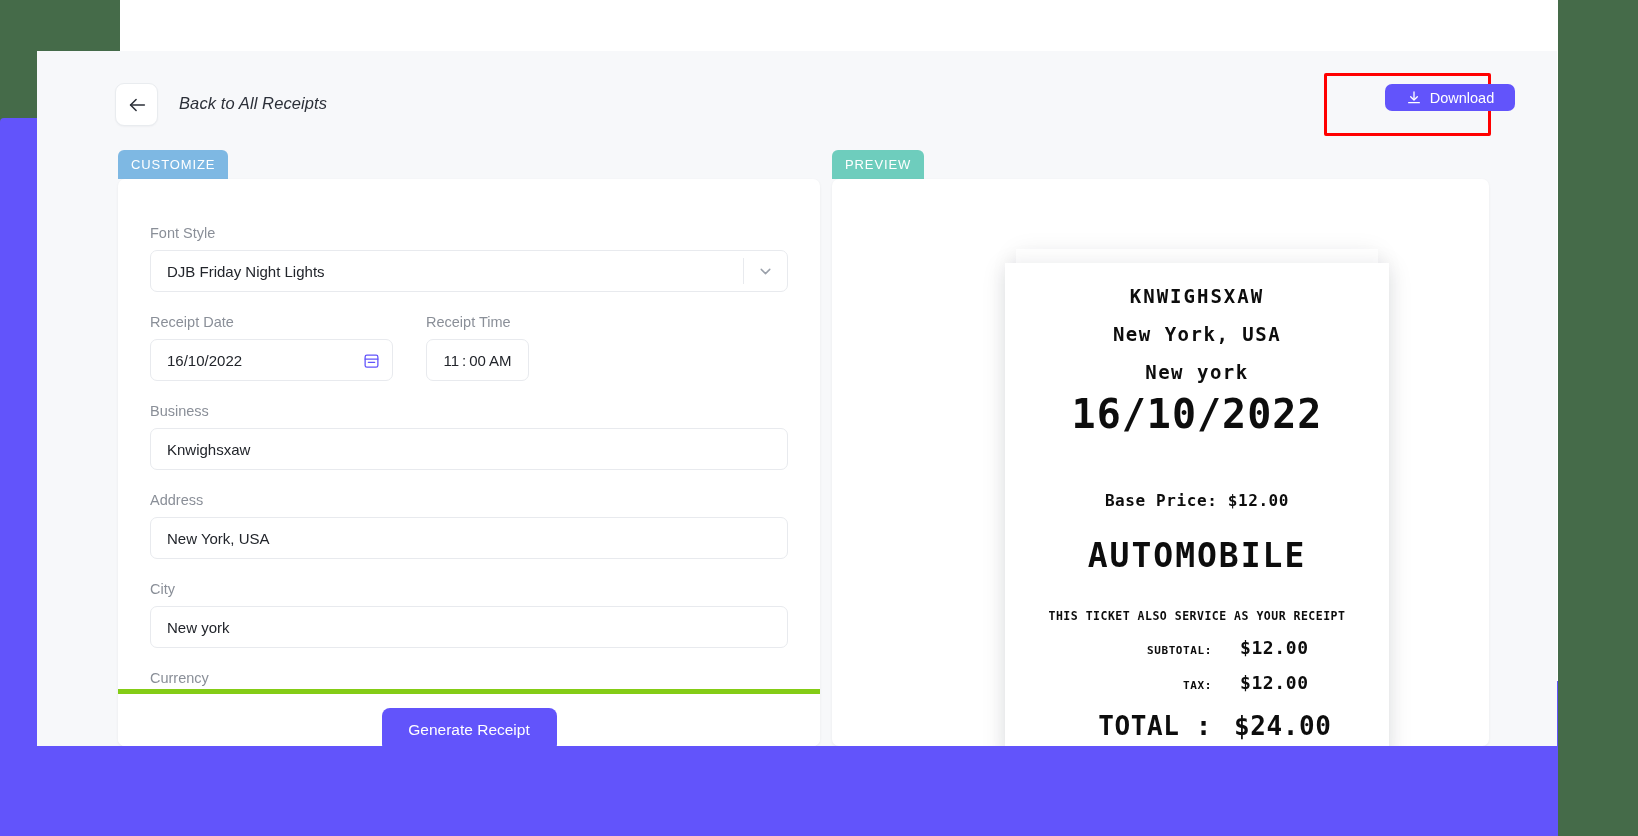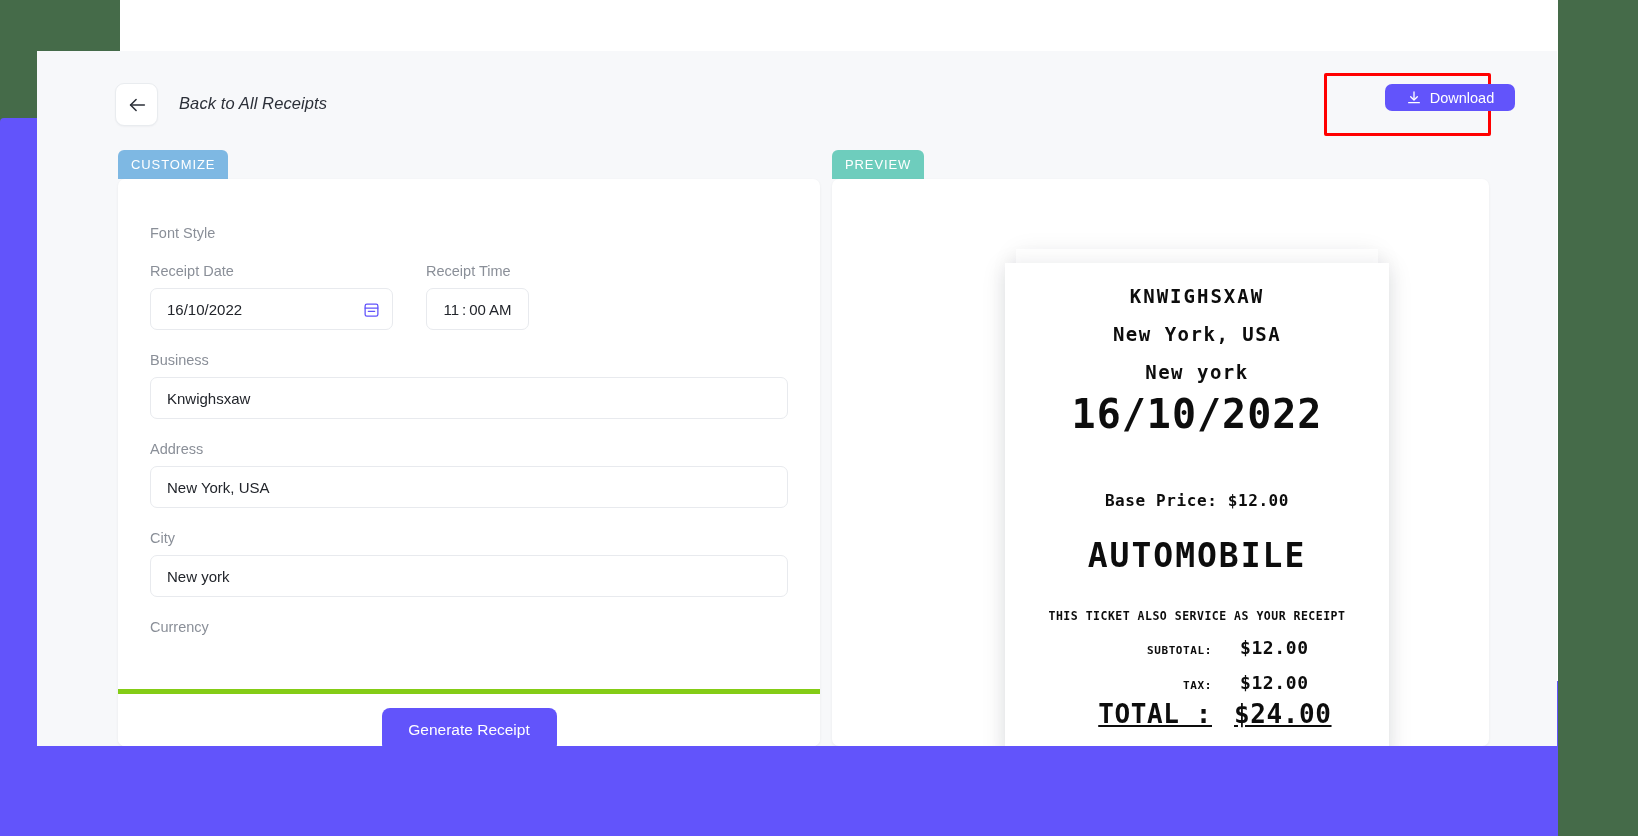--- a/index.html
+++ b/index.html
@@ -277,21 +277,21 @@
   .r-note     { font-size: 11.5px; margin-top: 34px; letter-spacing: .5px; }
 
   .r-totrow {
     display: flex;
     justify-content: center;
     align-items: baseline;
     margin-top: 14px;
   }
   .r-totrow .lbl { font-size: 11px; width: 150px; text-align: right; letter-spacing: .6px; font-weight: bold; }
   .r-totrow .val { font-size: 18px; width: 120px; text-align: left; padding-left: 28px; letter-spacing: .6px; font-weight: bold; }
-  .r-totrow.grand { margin-top: 6px; text-decoration: underline; }
+  .r-totrow.grand { margin-top: 18px; }
   .r-totrow.grand .lbl { font-size: 26px; }
   .r-totrow.grand .val { font-size: 26px; padding-left: 22px; }
 </style>
 </head>
 <body>
 
 <div id="page-root">
 
   <div class="bg-purple-left"></div>
   <div class="bg-white-sheet"></div>
@@ -332,20 +332,29 @@
     <div class="chip chip-preview">
       <span>PREVIEW</span>
     </div>
 
     <div class="panel panel-customize">
 
       <div class="form-scroll">
 
         <div class="field-group">
           <label class="field-label">Font Style</label>
+          <div class="select-wrap">
+            <input class="text-input select-input" type="text" readonly="" value="DJB Friday Night Lights" style="">
+            <div class="select-divider"></div>
+            <div class="select-caret">
+              <svg width="17" height="17" viewBox="0 0 24 24" fill="none" stroke="#9aa0aa" stroke-width="2" stroke-linecap="round" stroke-linejoin="round">
+                <polyline points="6 9 12 15 18 9"></polyline>
+              </svg>
+            </div>
+          </div>
         </div>
 
         <div class="row-two">
           <div class="col-date">
             <label class="field-label">Receipt Date</label>
             <div class="date-wrap">
               <input class="text-input date-input" type="text" value="16/10/2022" style="">
               <div class="cal-icon">
                 <svg width="17" height="17" viewBox="0 0 24 24" fill="none" stroke="#6254fb" stroke-width="1.8" stroke-linecap="round" stroke-linejoin="round">
                   <rect x="3" y="4.5" width="18" height="17" rx="2.5"></rect>

